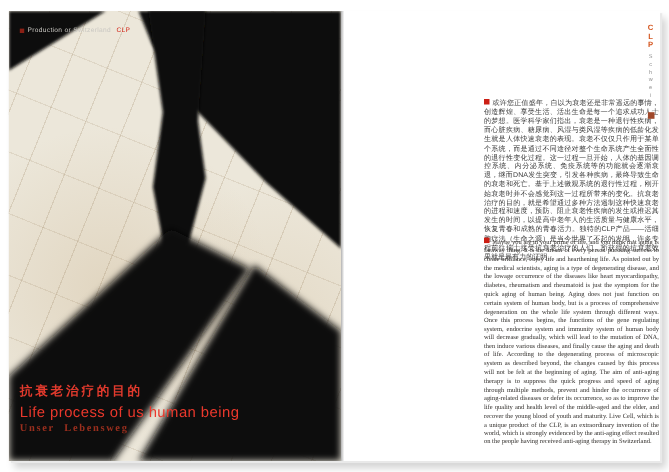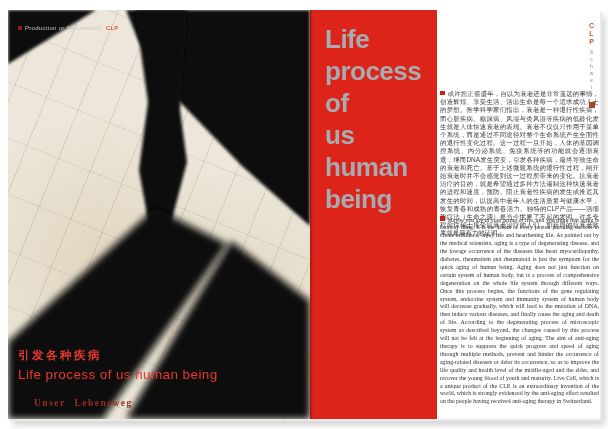--- a/index.html
+++ b/index.html
@@ -32,21 +32,21 @@
   .photo-header .brand{color:#d3291b;margin-left:2px;}
   .caption{position:absolute;left:10px;top:338px;z-index:3;}
   .caption .zh{
     font-size:11.5px;font-weight:bold;color:#e23a2d;letter-spacing:2.5px;margin:0 0 4px 0;
   }
   .caption .en{
     font-size:13.5px;color:#ea382c;letter-spacing:.4px;margin:0 0 3px 0;white-space:nowrap;text-align:right;
   }
   .caption .de{
     font-family:"Liberation Serif",serif;font-size:9.5px;font-weight:bold;
-    color:#9c2f1e;letter-spacing:1.5px;word-spacing:5px;margin:16px;
+    color:#9c2f1e;letter-spacing:1.5px;word-spacing:5px;margin:0;
   }
   
   .page-right{position:relative;flex:1;background:#ffffff;overflow:hidden;}
   .page-right::before{
     content:"";position:absolute;left:0;top:0;bottom:0;width:3px;z-index:4;
     background:linear-gradient(to right, rgba(0,0,0,.30), rgba(0,0,0,0));
   }
   .red-col{
     position:absolute;left:0;top:0;width:127px;height:100%;
     background:#dc241a;box-sizing:border-box;padding:13px 0 0 15px;
@@ -102,36 +102,28 @@
       </g>
     </svg>
 
     <div class="photo-header">
       <span class="sq"></span>
       <span>Production or Switzerland</span>
       <span class="brand">CLP</span>
     </div>
 
     <div class="caption">
-      <p class="zh">引发各种疾病</p>
+      <p class="zh">抗衰老治疗的目的</p>
       <p class="en">Life process of us human being</p>
       <p class="de">Unser Lebensweg</p>
     </div>
   </div>
 
   <div class="page-right">
 
-    <div class="red-col">
-      <div class="line">Life</div>
-      <div class="line">process</div>
-      <div class="line">of</div>
-      <div class="line">us</div>
-      <div class="line">human</div>
-      <div class="line">being</div>
-    </div>
 
     <div class="side-tab">
       <span class="brand">CLP</span>
       <span class="region">Schweiz</span>
       <span class="sq"></span>
     </div>
 
     <p class="para para-zh">
       <span class="bullet"></span><span>或许您正值盛年，自以为衰老还是非常遥远的事情，创造辉煌、享受生活、活出生命是每一个追求成功人士的梦想。医学科学家们指出，衰老是一种退行性疾病，而心脏疾病、糖尿病、风湿与类风湿等疾病的低龄化发生就是人体快速衰老的表现。衰老不仅仅只作用于某单个系统，而是通过不同途径对整个生命系统产生全面性的退行性变化过程。这一过程一旦开始，人体的基因调控系统、内分泌系统、免疫系统等的功能就会逐渐衰退，继而DNA发生突变，引发各种疾病，最终导致生命的衰老和死亡。基于上述微观系统的退行性过程，刚开始衰老时并不会感觉到这一过程所带来的变化。抗衰老治疗的目的，就是希望通过多种方法遏制这种快速衰老的进程和速度，预防、阻止衰老性疾病的发生或推迟其发生的时间，以提高中老年人的生活质量与健康水平，恢复青春和成熟的青春活力。独特的CLP产品——活细胞疗法（生命之源）是当今世界了不起的发明，许多专程前往瑞士接受抗衰老治疗的人们，所获得的抗衰老效果就是最有力的证明。</span>
     </p>

